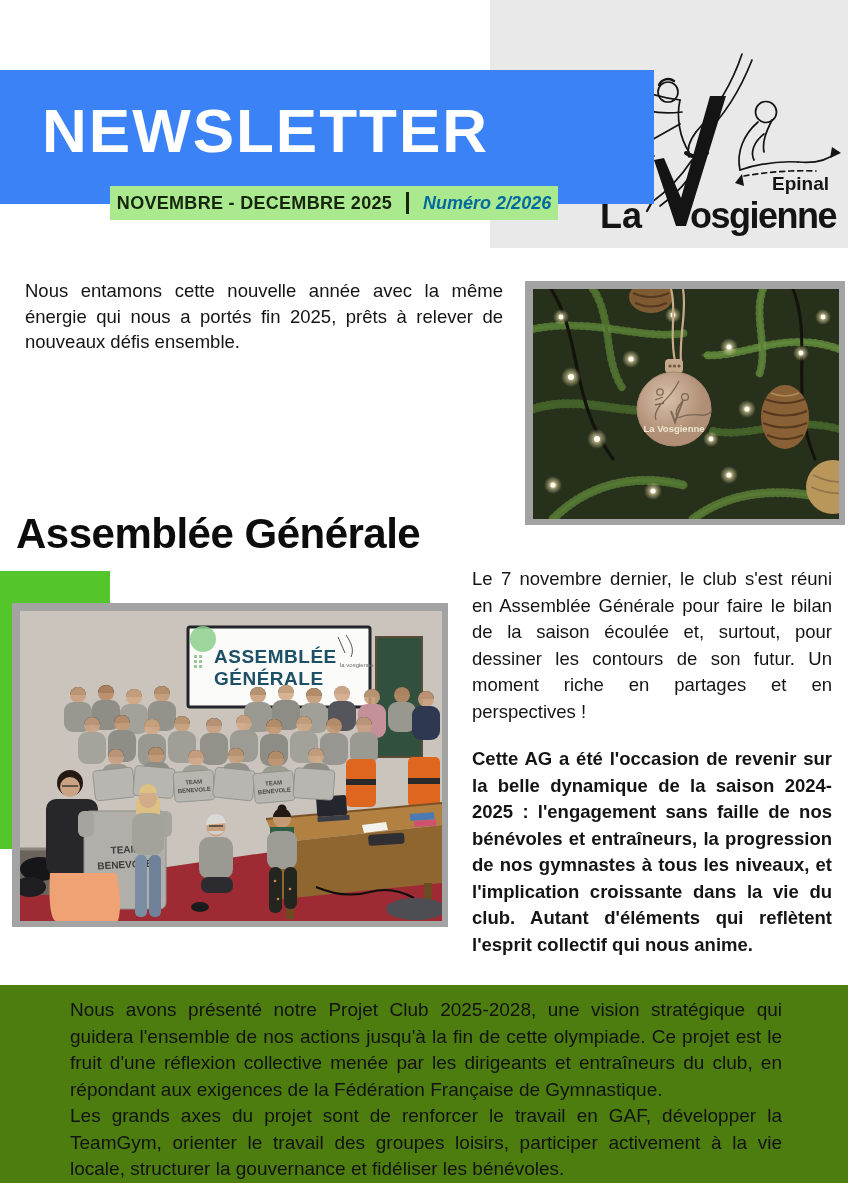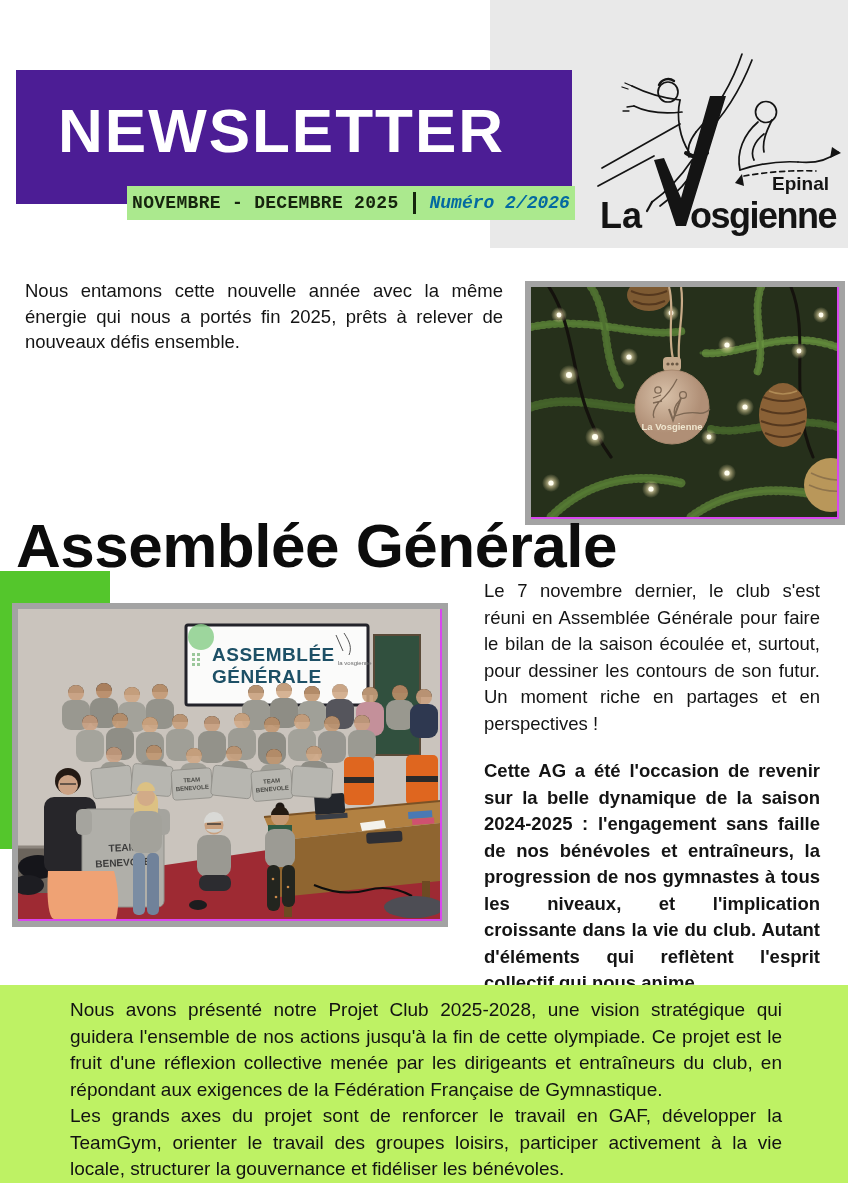--- a/index.html
+++ b/index.html
@@ -2,49 +2,49 @@
 <html><head>
 <meta charset="utf-8">
 <style>
   html,body{margin:0;padding:0;background:#ffffff;}
   .page{position:relative;width:848px;height:1200px;background:#ffffff;overflow:hidden;
         font-family:"Liberation Sans",sans-serif;color:#141414;}
   .abs{position:absolute;}
 
   
   .gray-panel{left:490px;top:0;width:358px;height:248px;background:#e9e9e9;}
-  .green-block{left:0;top:70px;width:556px;height:134px;background:#4c1d95;
-               display:flex;align-items:center;margin-left:16px;}
+  .green-block{left:0;top:70px;width:654px;height:134px;background:#3b82f6;
+               display:flex;align-items:center;}
   .masthead-title{padding-left:42px;padding-bottom:14px;font-size:62px;font-weight:900;
                   color:#ffffff;letter-spacing:2px;}
-  .sub-bar{left:127px;top:186px;width:448px;height:34px;background:#abe98e;
-           display:flex;align-items:center;justify-content:center;gap:14px;font-family:Liberation Mono, monospace;}
+  .sub-bar{left:110px;top:186px;width:448px;height:34px;background:#abe98e;
+           display:flex;align-items:center;justify-content:center;gap:14px;}
   .sub-date{font-size:18px;font-weight:700;color:#16250e;letter-spacing:.3px;}
   .sub-sep{width:3px;height:22px;background:#16250e;}
   .sub-issue{font-size:18px;font-weight:700;font-style:italic;color:#0369a1;}
 
   
   .intro-col{left:25px;top:278px;width:478px;text-align:justify;
              font-size:18.5px;line-height:25.5px;}
   .intro-col p{margin:0;}
   .intro-col p + p{margin-top:22px;text-decoration:underline;}
   .ag-col{left:472px;top:566px;width:360px;text-align:justify;
           font-size:18.5px;line-height:26.5px;}
-  .ag-col p{margin:12px;}
+  .ag-col p{margin:0;}
   .ag-col p + p{margin-top:21px;font-weight:bold;}
-  .ag-heading{left:16px;top:510px;font-size:62px;font-weight:800;color:#0c0c0c;
+  .ag-heading{left:16px;top:510px;font-size:42px;font-weight:800;color:#0c0c0c;
               letter-spacing:-.5px;}
 
-  .photo-frame{border:6px solid #a3a3a3;box-sizing:border-box;background:#d946ef;}
+  .photo-frame{border:8px solid #a3a3a3;box-sizing:border-box;background:#ef4444;}
   .tree-photo{left:525px;top:281px;width:320px;height:244px;}
   .ag-photo{left:12px;top:603px;width:436px;height:324px;}
   .green-sq{left:0;top:571px;width:110px;height:278px;background:#54c62c;}
 
   
-  .project-band{left:0;top:985px;width:848px;height:198px;background:#bef264;}
+  .project-band{left:0;top:985px;width:848px;height:198px;background:#4d7c0f;}
   .project-text{position:absolute;left:70px;top:12px;width:712px;text-align:justify;
                 font-size:19px;line-height:26.5px;color:#121212;}
   .project-text p{margin:0;}
 
   svg{display:block;}
   svg text{font-family:"Liberation Sans",sans-serif;}
 </style>
 </head>
 <body>
 

